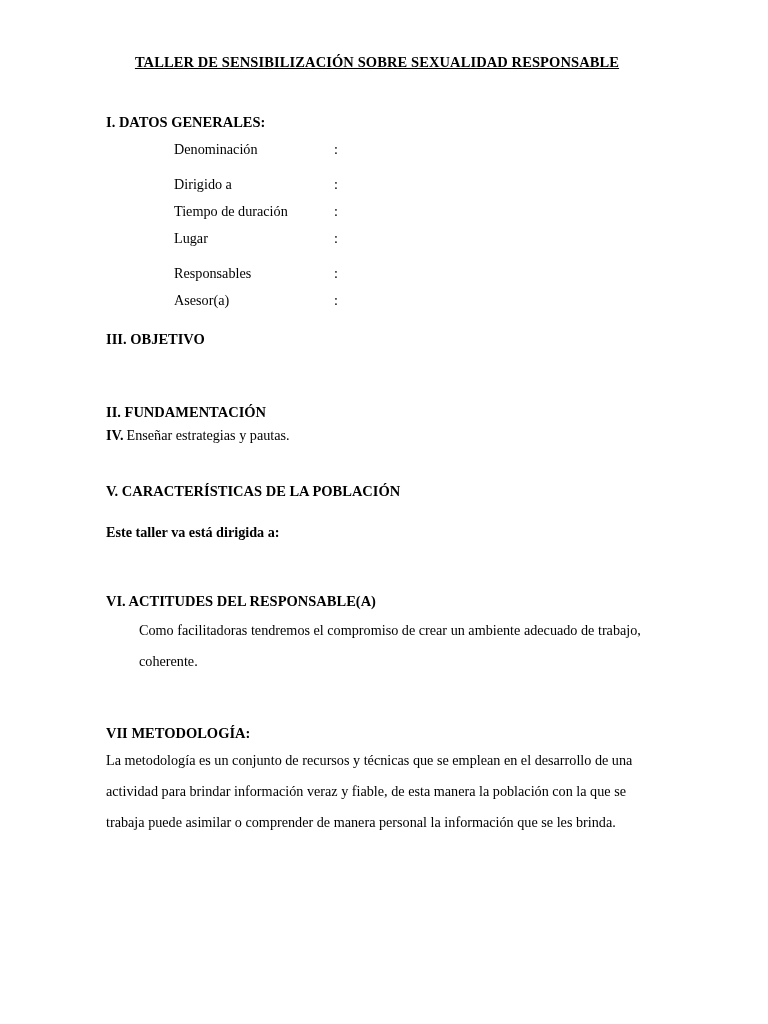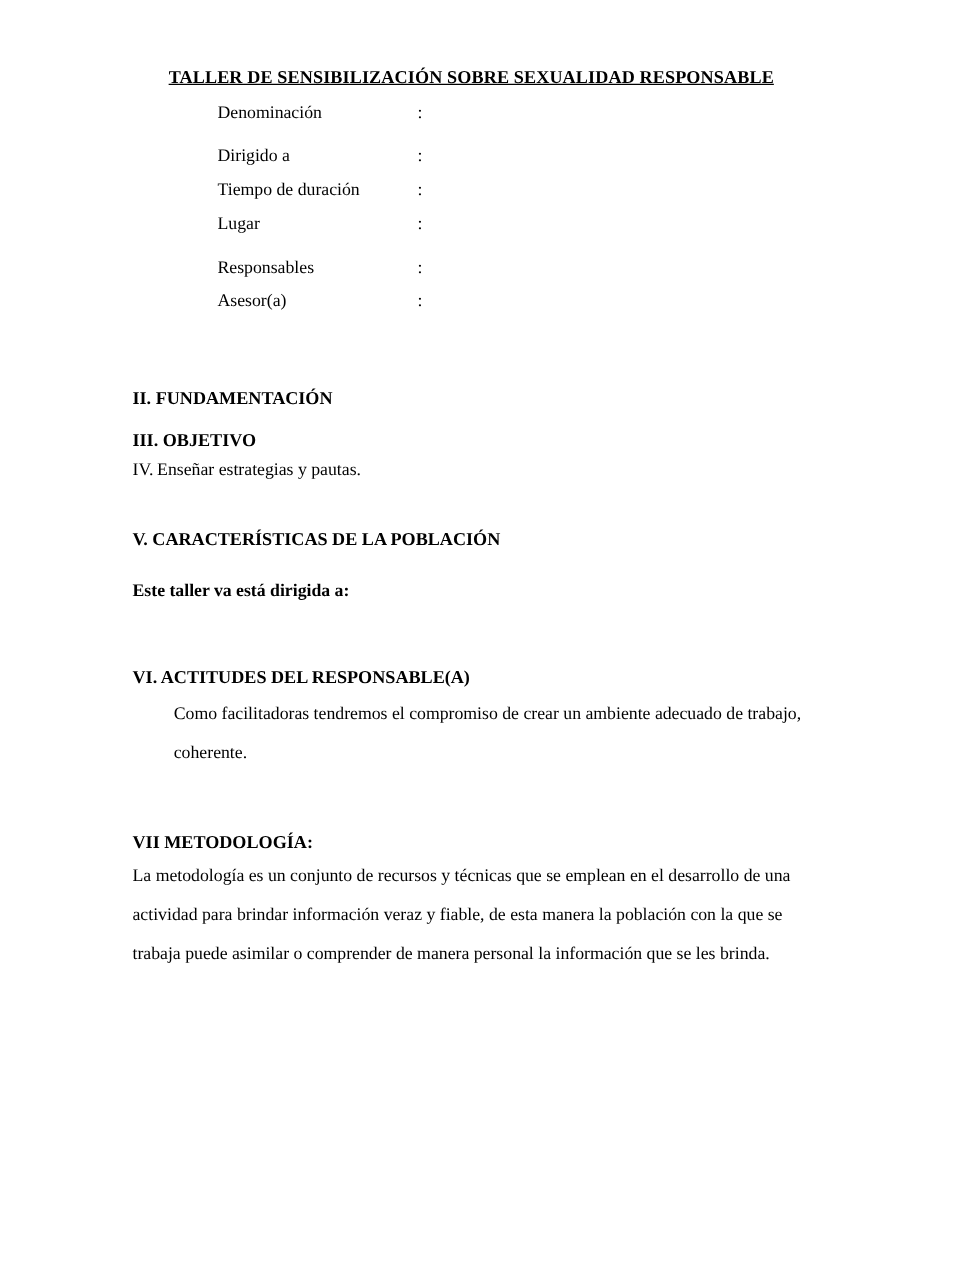--- a/index.html
+++ b/index.html
@@ -87,21 +87,21 @@
 
   
   .numbered-line {
     font-size: 14.2px;
     line-height: 1.45;
     margin: 0;
     padding-top: 4px;
     white-space: nowrap;
   }
   .numbered-line .num {
-    font-weight: normal;
+    font-weight: bold;
     margin-right: 3px;
   }
 
   
   .body-text {
     font-size: 14.2px;
     line-height: 31px;
     margin: 0;
     text-align: left;
     width: 542px;
@@ -111,20 +111,21 @@
   .p-metodo   { padding-top: 3px; }
 </style>
 </head>
 <body>
 
 <div class="page">
   <div class="content">
 
     <h1 class="doc-title">TALLER DE SENSIBILIZACIÓN SOBRE SEXUALIDAD RESPONSABLE</h1>
 
+    <h2 class="heading h-datos">I. DATOS GENERALES:</h2>
 
     <ul class="datos-list">
       <li class="datos-row first">
         <span class="datos-label">Denominación</span>
         <span class="datos-colon">:</span>
       </li>
       <li class="datos-row gap-lg">
         <span class="datos-label">Dirigido a</span>
         <span class="datos-colon">:</span>
       </li>
@@ -139,23 +140,23 @@
       <li class="datos-row gap-sm">
         <span class="datos-label">Responsables</span>
         <span class="datos-colon">:</span>
       </li>
       <li class="datos-row">
         <span class="datos-label">Asesor(a)</span>
         <span class="datos-colon">:</span>
       </li>
     </ul>
 
+    <h2 class="heading h-objetivo">III. OBJETIVO</h2>
+
     <h2 class="heading h-fundamenta">II. FUNDAMENTACIÓN</h2>
-
-    <h2 class="heading h-objetivo">III. OBJETIVO</h2>
 
     <p class="numbered-line">
       <span class="num">IV.</span><span>Enseñar estrategias y pautas.</span>
     </p>
 
     <h2 class="heading h-caracter">V.  CARACTERÍSTICAS DE LA POBLACIÓN</h2>
 
     <p class="body-text p-este">Este taller va está dirigida a:</p>
 
     <h2 class="heading h-actitudes">VI. ACTITUDES DEL RESPONSABLE(A)</h2>

